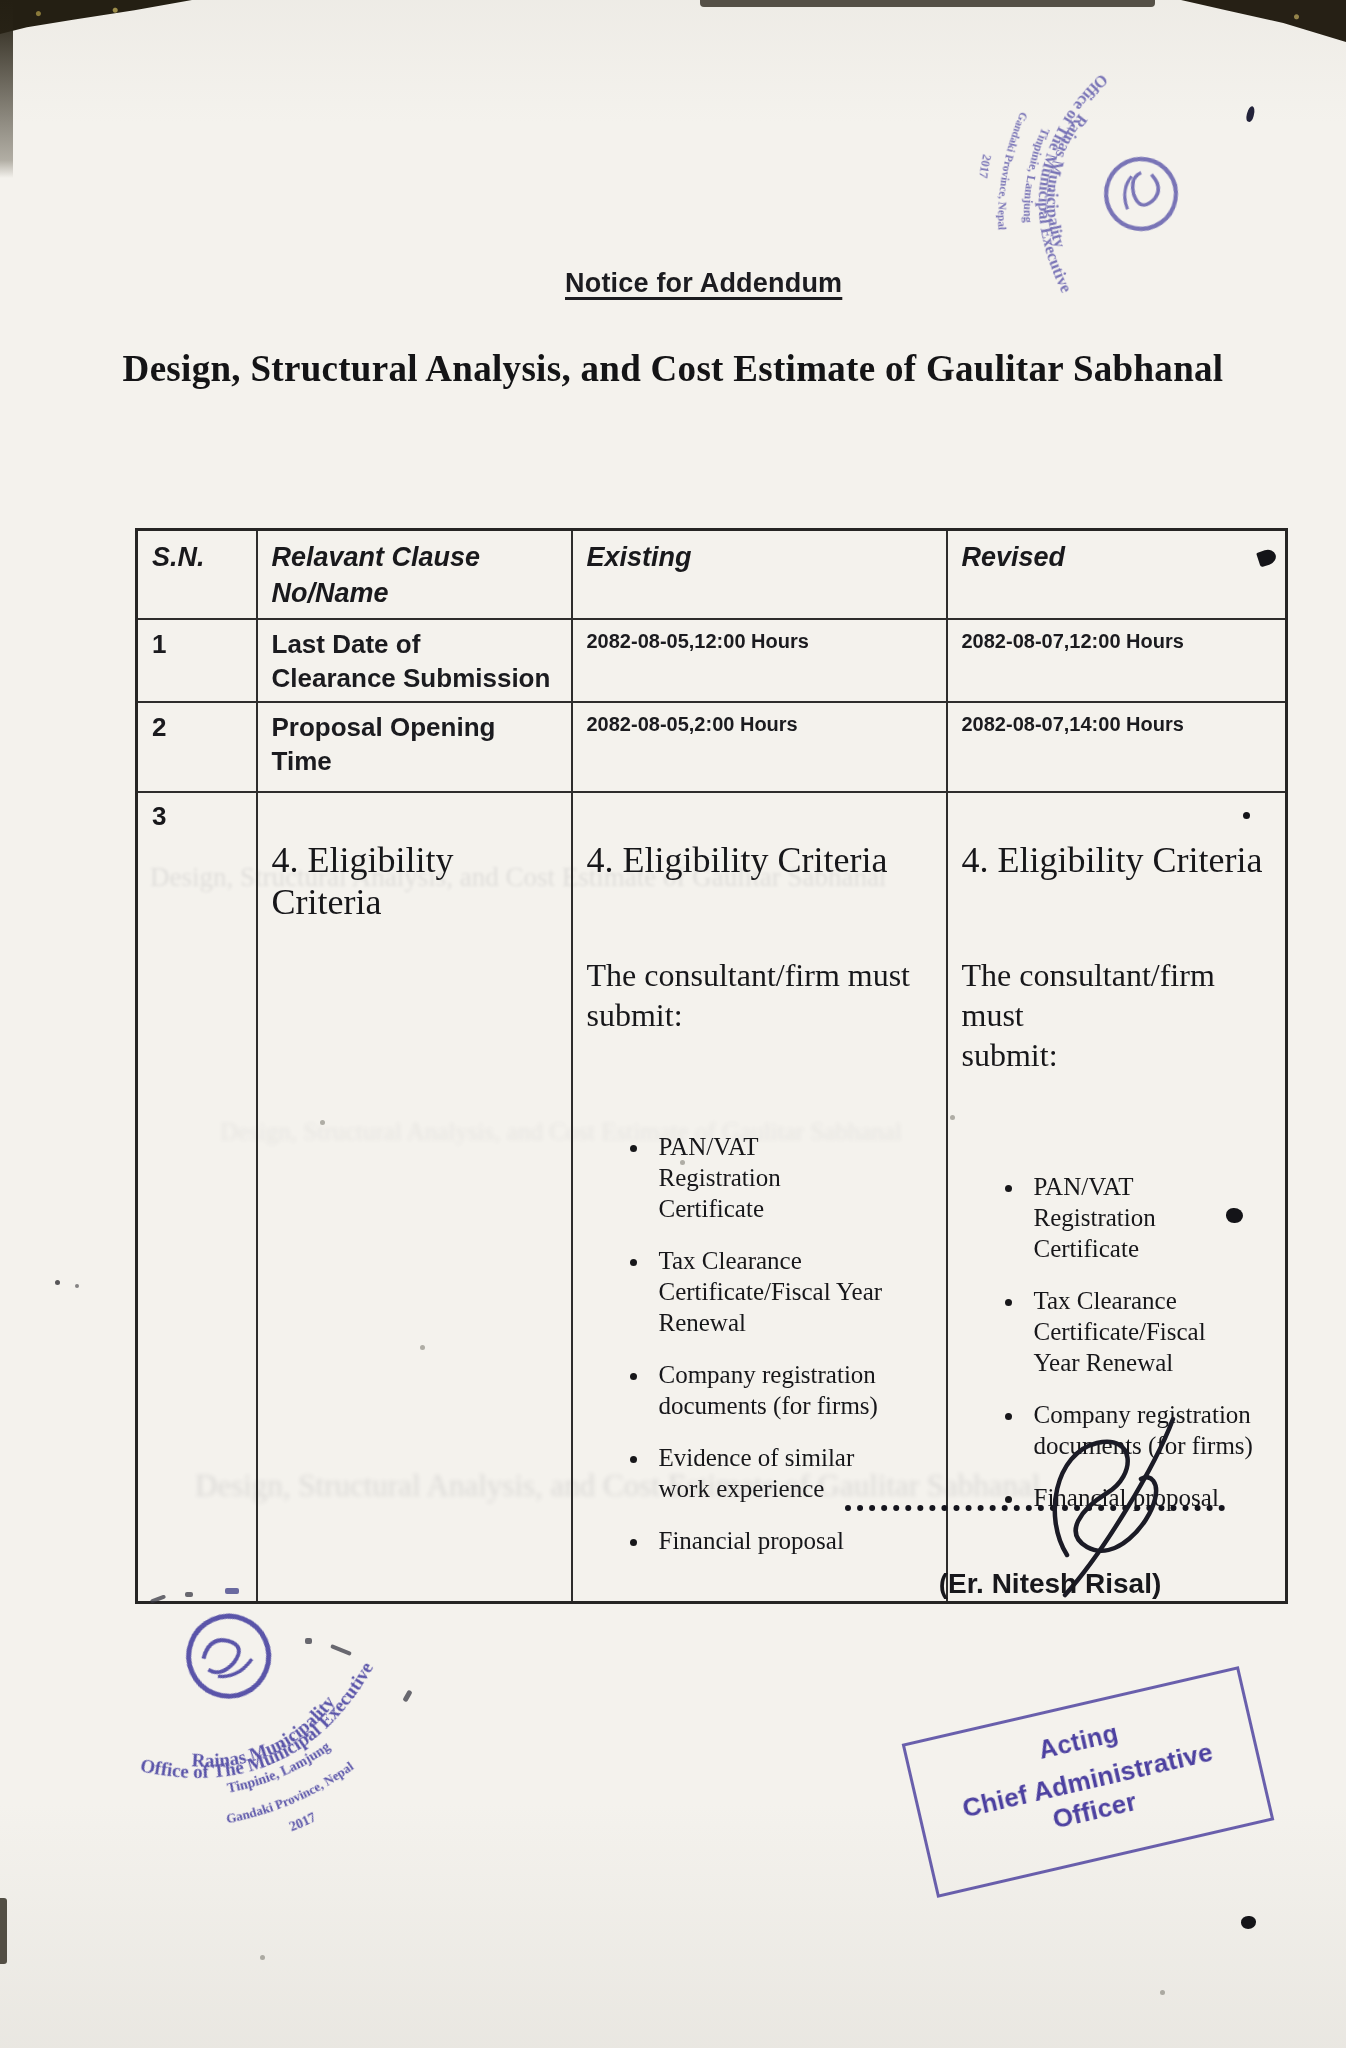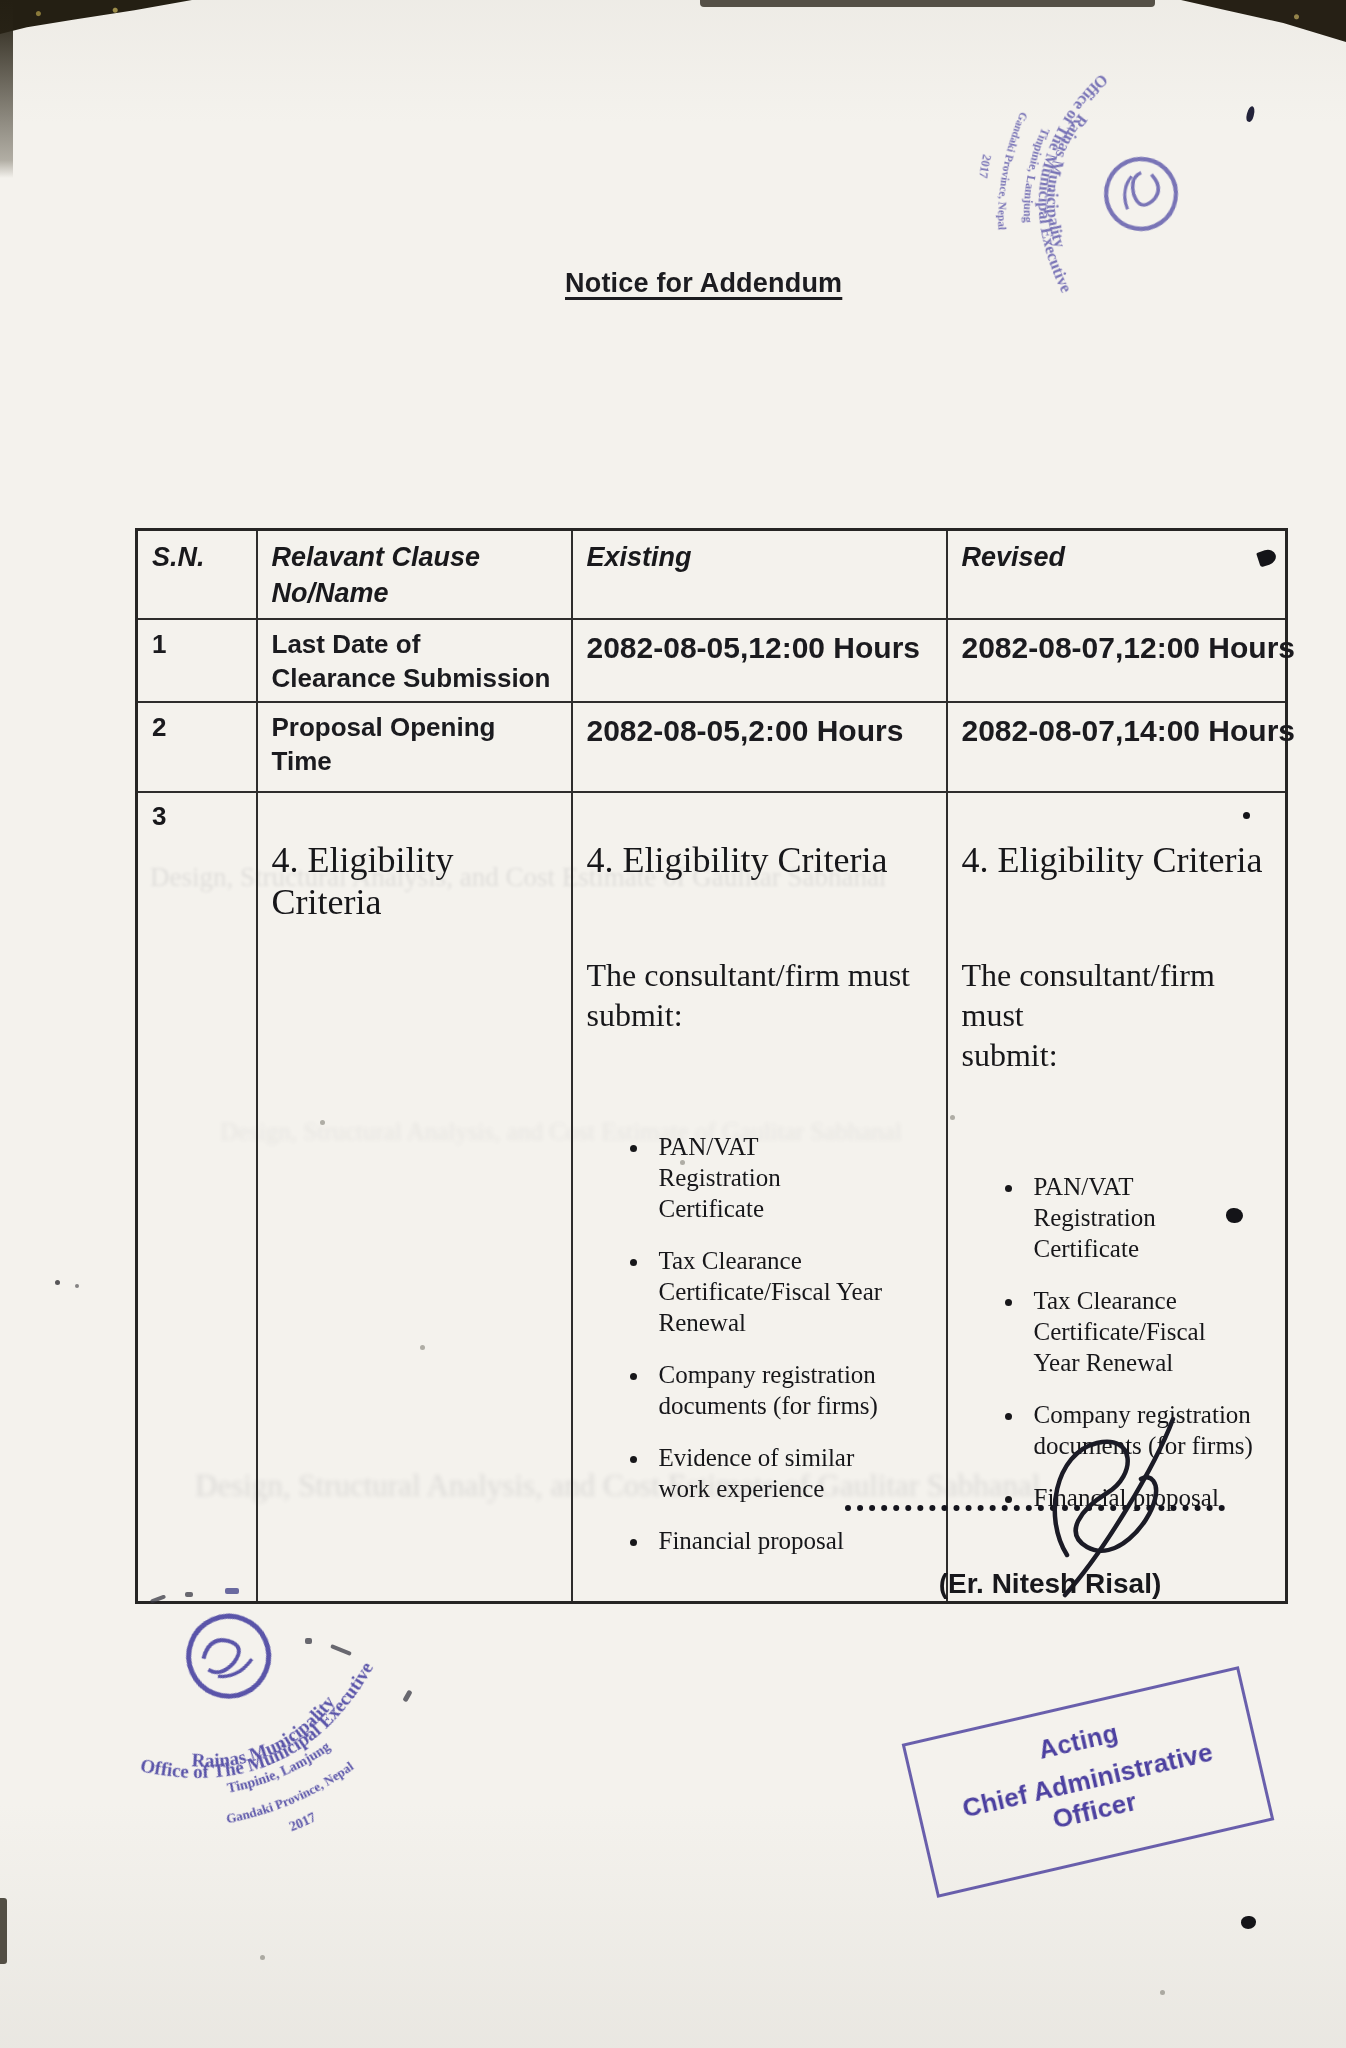--- a/index.html
+++ b/index.html
@@ -48,21 +48,21 @@
   table.addendum col.c1{width:315px}
   table.addendum col.c2{width:375px}
   table.addendum col.c3{width:340px}
   table.addendum th, table.addendum td{
     border:2.5px solid #2e2d2c;vertical-align:top;text-align:left;
     padding:8px 12px 6px 14px;white-space:pre-line;
   }
   table.addendum{border:3px solid #262524;}
   thead th{font-size:27px;font-weight:bold;line-height:1.35;padding-top:14px;color:#19191c;font-style:italic;}
   tr.r12 td{font-size:26px;font-weight:bold;line-height:1.3;color:#1b1b1f;}
-  tr.r12 td.datecell{white-space:nowrap;font-size:30px;}
+  tr.r12 td.datecell{white-space:nowrap;font-size:20px;}
   tr.r3 td{font-family:"Liberation Serif", serif;font-weight:normal;color:#17171a;}
   .elig-title{font-size:36px;margin-top:20px;}
   .elig-intro{font-size:32px;line-height:1.25;margin-top:56px;}
   ul.reqs{margin:60px 0 0 0;padding-left:64px;}
   ul.reqs li{font-size:25px;line-height:1.24;padding-left:8px;margin-bottom:3px;white-space:pre-line;}
 
   
   .ghost{
     position:absolute;font-family:"Liberation Serif", serif;color:#3c3c46;
     white-space:nowrap;overflow:hidden;pointer-events:none;
@@ -138,20 +138,21 @@
       </defs>
       <text font-size="19"><textPath href="#arcOuterT" startOffset="50%" text-anchor="middle">Office of The Municipal Executive</textPath></text>
       <text font-size="19"><textPath href="#arcInnerT" startOffset="50%" text-anchor="middle">Rainas Municipality</textPath></text>
       <text font-size="14"><textPath href="#arcPlaceT" startOffset="50%" text-anchor="middle">Tinpinie, Lamjung</textPath></text>
       <text font-size="13"><textPath href="#arcProvT" startOffset="50%" text-anchor="middle">Gandaki Province, Nepal</textPath></text>
       <text font-size="14"><textPath href="#arcYearT" startOffset="50%" text-anchor="middle">2017</textPath></text>
     </svg>
   </div>
 
   <div class="notice-heading">Notice for Addendum</div>
+  <div class="doc-title">Design, Structural Analysis, and Cost Estimate of Gaulitar Sabhanal</div>
 
   <div class="ghost ghost-mid">Design, Structural Analysis, and Cost Estimate of Gaulitar Sabhanal</div>
   <div class="ghost ghost-mid2">Design, Structural Analysis, and Cost Estimate of Gaulitar Sabhanal</div>
   <div class="ghost ghost-low">Design, Structural Analysis, and Cost Estimate of Gaulitar Sabhanal</div>
 
   <table class="addendum">
     <colgroup>
         <col class="c0">
         <col class="c1">
         <col class="c2">

